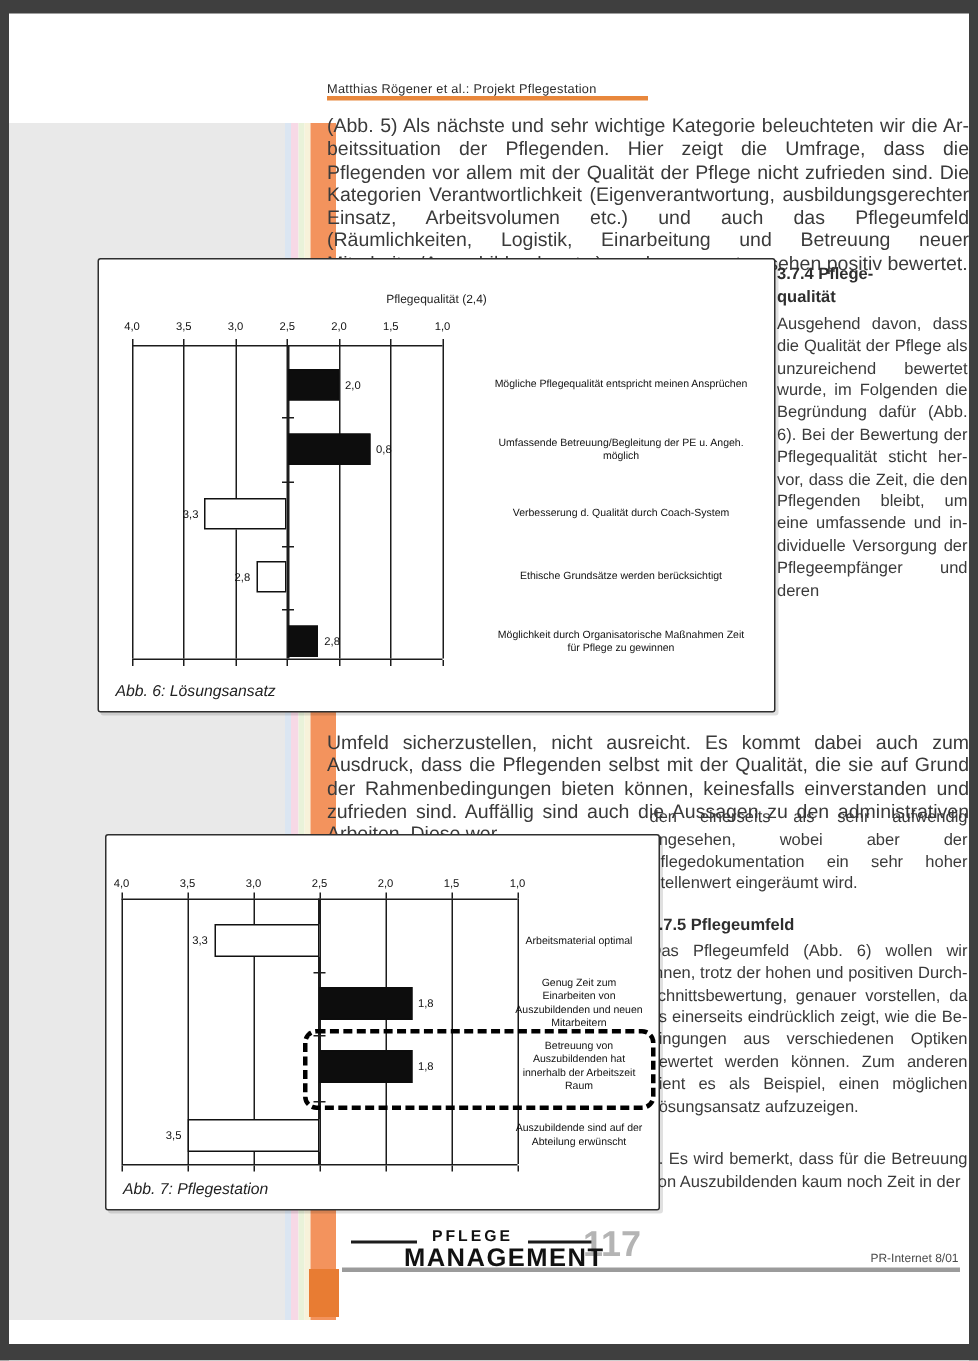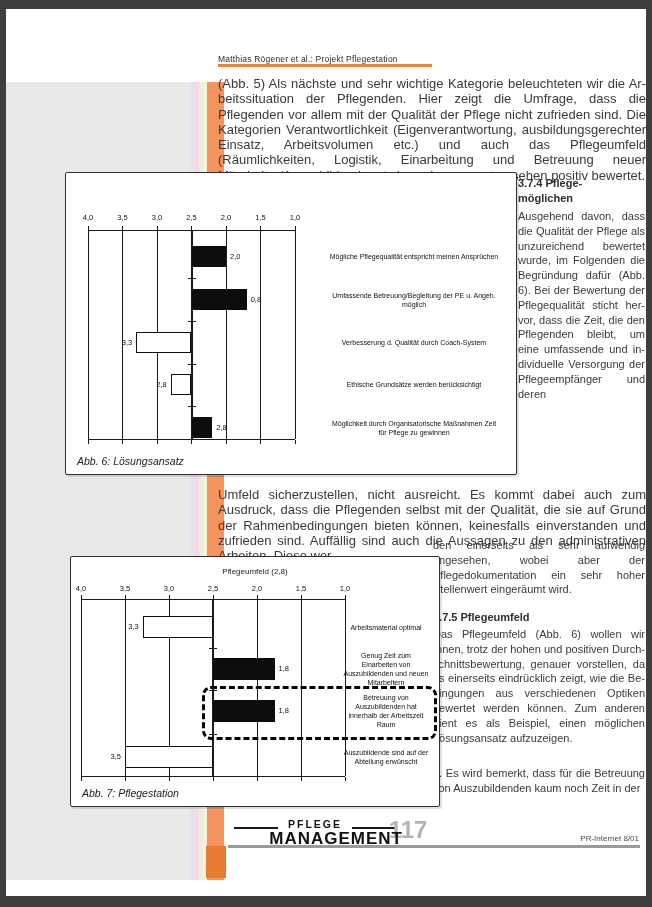--- a/index.html
+++ b/index.html
@@ -57,20 +57,21 @@
 <div class="strip" style="left:203px;width:4px;background:#f7f2da"></div>
 <div class="orange-bar"></div>
 <div class="orange-square"></div>
 
 <div class="header-line">Matthias Rögener et al.: Projekt Pflegestation</div>
 <div class="header-rule"></div>
 
 <div class="txt" style="left:218px;top:76px;width:428px">(Abb. 5) Als nächste und sehr wichtige Kategorie beleuchteten wir die Ar­beitssituation der Pflegenden. Hier zeigt die Umfrage, dass die Pflegenden vor allem mit der Qualität der Pflege nicht zufrieden sind. Die Kategorien Ver­ant­wort­lich­keit (Eigenverantwortung, ausbildungsgerechter Einsatz, Arbeitsvolumen etc.) und auch das Pflegeumfeld (Räumlichkeiten, Logistik, Einarbeitung und Betreuung neuer Mitarbeiter/Auszubildender etc.) wurden gesamt gesehen positiv bewertet.</div>
 
 <div id="chart1" class="chart-box" style="left:65px;top:172px;width:450px;height:301px">
+  <div class="chart-title" style="top: 22px;">Pflegequalität (2,4)</div>
   <div class="plot">
       <div class="ax" style="left: 22px; top: 57px; width: 207px; height: 1px;"></div>
       <div class="ax" style="left: 22px; top: 266px; width: 207px; height: 1px;"></div>
       <div class="ax" style="left: 21.5px; top: 57px; width: 1px; height: 209px;"></div>
       <div class="ax" style="left: 21.5px; top: 53px; width: 1px; height: 4px;"></div>
       <div class="ax" style="left: 21.5px; top: 267px; width: 1px; height: 4px;"></div>
       <div class="ticklab" style="left: 8px; top: 40px; width: 28px;">4,0</div>
       <div class="ax" style="left: 56px; top: 57px; width: 1px; height: 209px;"></div>
       <div class="ax" style="left: 56px; top: 53px; width: 1px; height: 4px;"></div>
       <div class="ax" style="left: 56px; top: 267px; width: 1px; height: 4px;"></div>
@@ -112,32 +113,31 @@
       <div class="vlab" style="top: 206.5px; width: 26px; left: 74.8px; text-align: right;">2,8</div>
       <div class="clab" style="left: 252px; top: 207px; width: 192px;">Ethische Grundsätze werden berücksichtigt</div>
       <div class="bar bar-black" style="left: 125.5px; top: 244px; width: 20.7px; height: 21px;"></div>
       <div class="vlab" style="top: 249.5px; width: 26px; left: 150.2px; text-align: left;">2,8</div>
       <div class="clab" style="left: 252px; top: 245.5px; width: 192px;">Möglichkeit durch Organisatorische Maßnahmen Zeit<br>für Pflege zu gewinnen</div>
     </div>
   <div class="chart-caption">Abb. 6: Lösungsansatz</div>
 </div>
 
 <div class="txt txt-sm heading" style="left:518px;top:176px;width:127px;text-align:left">3.7.4 Pflege-</div>
-<div class="txt txt-sm heading" style="left:518px;top:191px;width:127px;text-align:left">möglichen</div>
+<div class="txt txt-sm heading" style="left:518px;top:191px;width:127px;text-align:left">qualität</div>
 <div class="txt txt-sm" style="left:518px;top:209px;width:127px">Ausgehend davon, dass die Qualität der Pflege als un­zu­rei­chend be­wer­tet wur­de, im Fol­gen­den die Be­grün­dung dafür (Abb. 6). Bei der Be­wer­tung der Pfle­ge­qua­li­tät sticht her­vor, dass die Zeit, die den Pfle­gen­den bleibt, um eine um­fas­sen­de und in­di­vi­du­el­le Ver­sor­gung der Pfle­ge­emp­fän­ger und deren</div>
 
 <div class="txt" style="left:218px;top:487px;width:428px">Umfeld sicherzustellen, nicht ausreicht. Es kommt dabei auch zum Ausdruck, dass die Pflegenden selbst mit der Qualität, die sie auf Grund der Rahmen­bedingungen bieten können, keinesfalls einverstanden und zufrieden sind. Auffällig sind auch die Aussagen zu den administrativen Arbeiten. Diese wer-</div>
 <div class="txt txt-sm" style="left:433px;top:538px;width:212px">den einerseits als sehr auf­wen­dig angesehen, wobei aber der Pflegedokumentation ein sehr hoher Stellenwert ein­ge­räumt wird.</div>
 
 <div class="txt txt-sm heading" style="left:433px;top:610px;width:212px;text-align:left">3.7.5 Pflegeumfeld</div>
 <div class="txt txt-sm" style="left:433px;top:627px;width:212px">Das Pflegeumfeld (Abb. 6) wollen wir Ihnen, trotz der ho­hen und positiven Durch­schnitts­be­wer­tung, genauer vorstellen, da es einerseits ein­drück­lich zeigt, wie die Be­din­gun­gen aus verschiedenen Optiken bewertet werden können. Zum anderen dient es als Beispiel, einen möglichen Lösungsansatz aufzuzeigen.</div>
 <div class="txt txt-sm" style="left:433px;top:766px;width:212px">1. Es wird bemerkt, dass für die Betreuung von Aus­zu­bil­den­den kaum noch Zeit in der</div>
 
 <div id="chart2" class="chart-box" style="left:70px;top:556px;width:368px;height:249px">
-  <div class="chart-title" style="top: 10px;">Pflegeumfeld (2,8)</div>
   <div class="plot">
       <div class="ax" style="left: 10px; top: 42px; width: 264px; height: 1px;"></div>
       <div class="ax" style="left: 10px; top: 219px; width: 264px; height: 1px;"></div>
       <div class="ax" style="left: 9.5px; top: 42px; width: 1px; height: 177px;"></div>
       <div class="ax" style="left: 9.5px; top: 38px; width: 1px; height: 4px;"></div>
       <div class="ax" style="left: 9.5px; top: 220px; width: 1px; height: 4px;"></div>
       <div class="ticklab" style="left: -4px; top: 27px; width: 28px;">4,0</div>
       <div class="ax" style="left: 53.5px; top: 42px; width: 1px; height: 177px;"></div>
       <div class="ax" style="left: 53.5px; top: 38px; width: 1px; height: 4px;"></div>
       <div class="ax" style="left: 53.5px; top: 220px; width: 1px; height: 4px;"></div>

